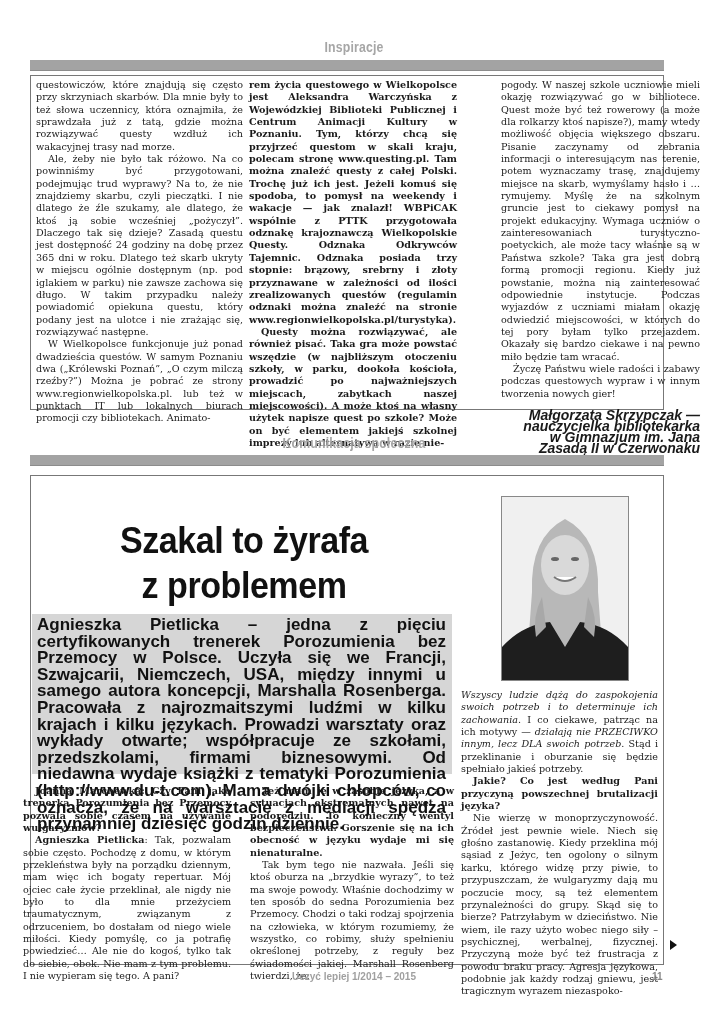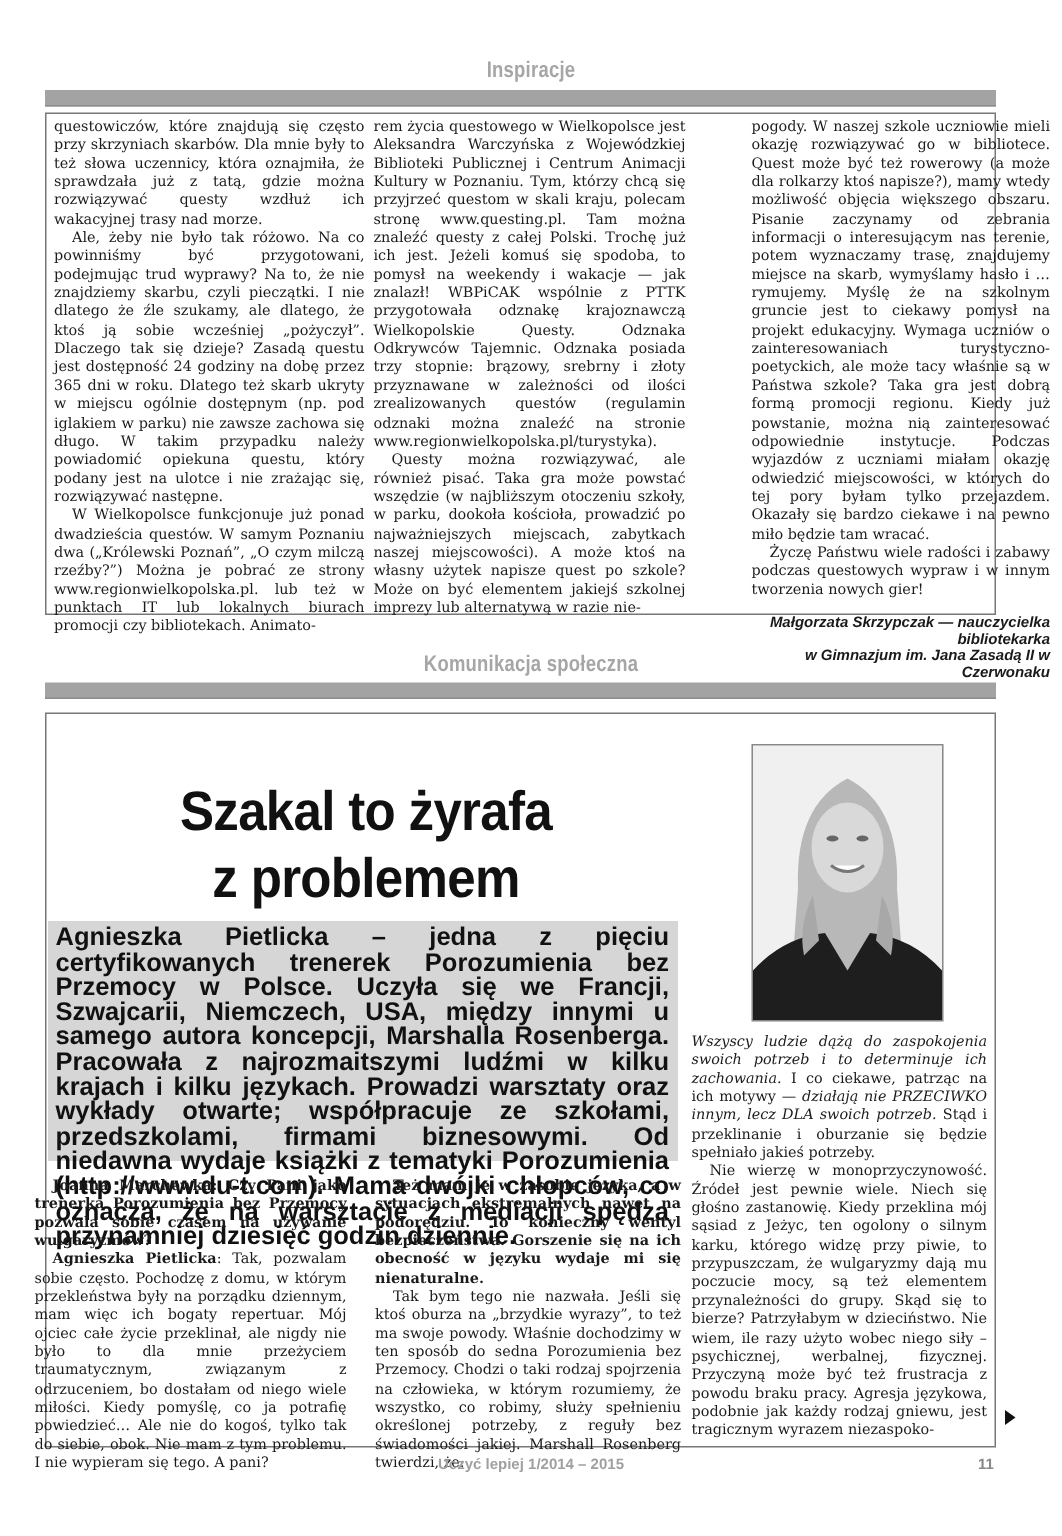--- a/index.html
+++ b/index.html
@@ -3,41 +3,41 @@
 <meta charset="utf-8">
 <style>
   html, body { margin:0; padding:0; background:#ffffff; }
   body { width:708px; height:1024px; position:relative; overflow:hidden; font-family:"DejaVu Serif", serif; color:#1a1a1a; }
   .section-title { position:absolute; left:0; width:708px; text-align:center; font-family:"Liberation Sans", sans-serif; font-weight:bold; color:#a6a6a6; font-size:15px; letter-spacing:0.2px; transform:scaleX(0.82); transform-origin:center; }
   .band { position:absolute; left:30px; width:634px; height:10px; background:#a3a3a3; border-bottom:1px solid #8c8c8c; }
   .box { position:absolute; left:30px; width:634px; border:1px solid #777; box-sizing:border-box; background:#fff; }
   .col { position:absolute; font-size:9.6px; line-height:12.35px; text-align:justify; hyphens:none; }
   .col p { margin:0; text-indent:12px; }
   .col p.noindent { text-indent:0; }
-  .sig { font-family:"Liberation Sans", sans-serif; font-weight:bold; font-style:italic; font-size:10px; line-height:11px; text-align:right; margin-top:10px; }
+  .sig { font-family:"Liberation Sans", sans-serif; font-weight:bold; font-style:italic; font-size:14px; line-height:11px; text-align:right; margin-top:10px; }
   .headline { position:absolute; left:38px; top:518px; width:412px; text-align:center; font-family:"Liberation Sans", sans-serif; font-weight:bold; font-size:37px; line-height:45px; letter-spacing:-0.5px; color:#111; transform:scaleX(0.92); transform-origin:center; }
   .lead { position:absolute; left:32px; top:614px; width:420px; height:160px; background:#d6d6d6; padding:3px 6px 0 5px; box-sizing:border-box; font-family:"Liberation Sans", sans-serif; font-weight:bold; font-size:17px; line-height:16.6px; text-align:justify; color:#111; }
   .photo { position:absolute; left:501px; top:496px; width:128px; height:185px; border:1px solid #888; box-sizing:border-box; background:#efefef; overflow:hidden; }
   .q { font-weight:bold; }
   .footer { position:absolute; top:971px; font-family:"Liberation Sans", sans-serif; font-weight:bold; color:#a0a0a0; font-size:10px; }
   .arrow { position:absolute; left:670px; top:940px; width:0; height:0; border-top:5px solid transparent; border-bottom:5px solid transparent; border-left:7px solid #111; }
 </style>
 </head>
 <body>
 
 <div class="section-title" style="top:38px;">Inspiracje</div>
 <div class="band" style="top:60px;"></div>
 
 <div class="box" style="top:75px; height:335px;">
   <div class="col" style="left:5px; top:3px; width:207px;">
     <p class="noindent">questowiczów, które znajdują się często przy skrzyniach skarbów. Dla mnie były to też słowa uczennicy, która oznajmiła, że sprawdzała już z tatą, gdzie można rozwiązywać questy wzdłuż ich wakacyjnej trasy nad morze.</p>
     <p>Ale, żeby nie było tak różowo. Na co powinniśmy być przygotowani, podejmując trud wyprawy? Na to, że nie znajdziemy skarbu, czyli pieczątki. I nie dlatego że źle szukamy, ale dlatego, że ktoś ją sobie wcześniej „pożyczył”. Dlaczego tak się dzieje? Zasadą questu jest dostępność 24 godziny na dobę przez 365 dni w roku. Dlatego też skarb ukryty w miejscu ogólnie dostępnym (np. pod iglakiem w parku) nie zawsze zachowa się długo. W takim przypadku należy powiadomić opiekuna questu, który podany jest na ulotce i nie zrażając się, rozwiązywać następne.</p>
     <p>W Wielkopolsce funkcjonuje już ponad dwadzieścia questów. W samym Poznaniu dwa („Królewski Poznań”, „O czym milczą rzeźby?”) Można je pobrać ze strony www.regionwielkopolska.pl. lub też w punktach IT lub lokalnych biurach promocji czy bibliotekach. Animato-</p>
   </div>
-  <div class="col" style="left:218px; top:3px; width:208px;">
+  <div class="col" style="left:218px; top:3px; width:208px;font-weight:bold;">
     <p class="noindent">rem życia questowego w Wielkopolsce jest Aleksandra Warczyńska z Wojewódzkiej Biblioteki Publicznej i Centrum Animacji Kultury w Poznaniu. Tym, którzy chcą się przyjrzeć questom w skali kraju, polecam stronę www.questing.pl. Tam można znaleźć questy z całej Polski. Trochę już ich jest. Jeżeli komuś się spodoba, to pomysł na weekendy i wakacje — jak znalazł! WBPiCAK wspólnie z PTTK przygotowała odznakę krajoznawczą Wielkopolskie Questy. Odznaka Odkrywców Tajemnic. Odznaka posiada trzy stopnie: brązowy, srebrny i złoty przyznawane w zależności od ilości zrealizowanych questów (regulamin odznaki można znaleźć na stronie www.regionwielkopolska.pl/turystyka).</p>
     <p>Questy można rozwiązywać, ale również pisać. Taka gra może powstać wszędzie (w najbliższym otoczeniu szkoły, w parku, dookoła kościoła, prowadzić po najważniejszych miejscach, zabytkach naszej miejscowości). A może ktoś na własny użytek napisze quest po szkole? Może on być elementem jakiejś szkolnej imprezy lub alternatywą w razie nie-</p>
   </div>
   <div class="col" style="left:428px; top:3px; width:199px;margin-left:42px;">
     <p class="noindent">pogody. W naszej szkole uczniowie mieli okazję rozwiązywać go w bibliotece. Quest może być też rowerowy (a może dla rolkarzy ktoś napisze?), mamy wtedy możliwość objęcia większego obszaru. Pisanie zaczynamy od zebrania informacji o interesującym nas terenie, potem wyznaczamy trasę, znajdujemy miejsce na skarb, wymyślamy hasło i … rymujemy. Myślę że na szkolnym gruncie jest to ciekawy pomysł na projekt edukacyjny. Wymaga uczniów o zainteresowaniach turystyczno-poetyckich, ale może tacy właśnie są w Państwa szkole? Taka gra jest dobrą formą promocji regionu. Kiedy już powstanie, można nią zainteresować odpowiednie instytucje. Podczas wyjazdów z uczniami miałam okazję odwiedzić miejscowości, w których do tej pory byłam tylko przejazdem. Okazały się bardzo ciekawe i na pewno miło będzie tam wracać.</p>
     <p>Życzę Państwu wiele radości i zabawy podczas questowych wypraw i w innym tworzenia nowych gier!</p>
     <div class="sig">
       <div>Małgorzata Skrzypczak — nauczycielka bibliotekarka</div>
       <div>w Gimnazjum im. Jana Zasadą II w Czerwonaku</div>
     </div>
@@ -75,19 +75,20 @@
   <p><b>Agnieszka Pietlicka</b><span>: Tak, pozwalam sobie często. Pochodzę z domu, w którym przekleństwa były na porządku dziennym, mam więc ich bogaty repertuar. Mój ojciec całe życie przeklinał, ale nigdy nie było to dla mnie przeżyciem traumatycznym, związanym z odrzuceniem, bo dostałam od niego wiele miłości. Kiedy pomyślę, co ja potrafię powiedzieć… Ale nie do kogoś, tylko tak do siebie, obok. Nie mam z tym problemu. I nie wypieram się tego. A pani?</span></p>
 </div>
 
 <div class="col" style="left:250px; top:785px; width:204px;">
   <p class="q">Też mam je w zasobie języka, a w sytuacjach ekstremalnych nawet na podorędziu. To konieczny wentyl bezpieczeństwa. Gorszenie się na ich obecność w języku wydaje mi się nienaturalne.</p>
   <p>Tak bym tego nie nazwała. Jeśli się ktoś oburza na „brzydkie wyrazy”, to też ma swoje powody. Właśnie dochodzimy w ten sposób do sedna Porozumienia bez Przemocy. Chodzi o taki rodzaj spojrzenia na człowieka, w którym rozumiemy, że wszystko, co robimy, służy spełnieniu określonej potrzeby, z reguły bez świadomości jakiej. Marshall Rosenberg twierdzi, że:</p>
 </div>
 
 <div class="col" style="left:461px; top:689px; width:197px;">
   <p class="noindent"><i>Wszyscy ludzie dążą do zaspokojenia swoich potrzeb i to determinuje ich zachowania.</i><span> I co ciekawe, patrząc na ich motywy — </span><i>działają nie PRZECIWKO innym, lecz DLA swoich potrzeb.</i><span> Stąd i przeklinanie i oburzanie się będzie spełniało jakieś potrzeby.</span></p>
+  <p class="q">Jakie? Co jest według Pani przyczyną powszechnej brutalizacji języka?</p>
   <p>Nie wierzę w monoprzyczynowość. Źródeł jest pewnie wiele. Niech się głośno zastanowię. Kiedy przeklina mój sąsiad z Jeżyc, ten ogolony o silnym karku, którego widzę przy piwie, to przypuszczam, że wulgaryzmy dają mu poczucie mocy, są też elementem przynależności do grupy. Skąd się to bierze? Patrzyłabym w dzieciństwo. Nie wiem, ile razy użyto wobec niego siły – psychicznej, werbalnej, fizycznej. Przyczyną może być też frustracja z powodu braku pracy. Agresja językowa, podobnie jak każdy rodzaj gniewu, jest tragicznym wyrazem niezaspoko-</p>
 </div>
 
 <div class="arrow"></div>
 
 <div class="footer" style="left:0; width:708px; text-align:center;">Uczyć lepiej 1/2014 – 2015</div>
 <div class="footer" style="left:652px; color:#888;text-align:right;">11</div>
 
 </body></html>

